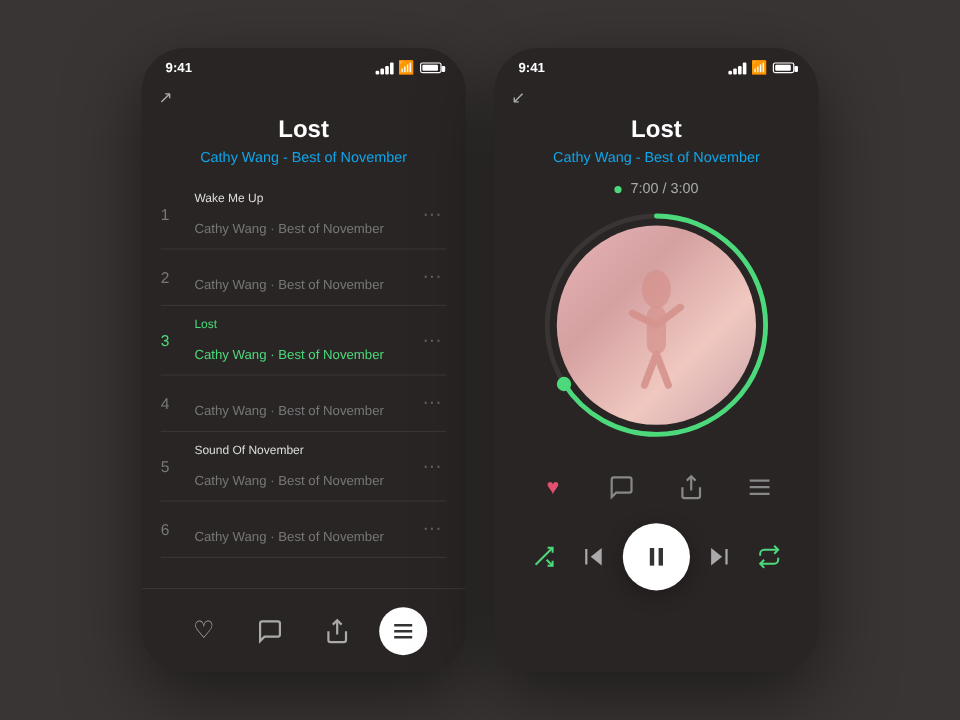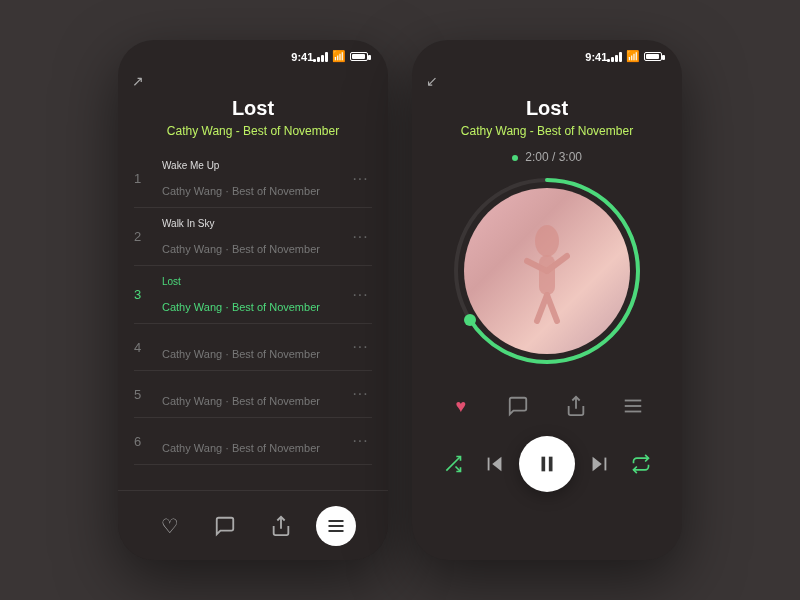--- a/index.html
+++ b/index.html
@@ -28,21 +28,21 @@
       height: 520px;
     }
     .phone-right {
       width: 270px;
       height: 520px;
     }
 
     
     .status-bar {
       display: flex;
-      justify-content: flex-end;
+      justify-content: space-between;
       align-items: center;
       padding: 10px 20px 6px;
       color: #fff;
       font-size: 11px;
       font-weight: 600;
     }
     .status-icons {
       display: flex;
       align-items: center;
       gap: 4px;
@@ -72,21 +72,21 @@
       text-align: center;
       padding: 4px 20px 12px;
     }
     .track-title {
       color: #fff;
       font-size: 20px;
       font-weight: 700;
       margin-bottom: 4px;
     }
     .track-subtitle {
-      color: #bef264;
+      color: #0ea5e9;
       font-size: 12px;
     }
 
     
     .track-list {
       padding: 0 16px;
     }
     .track-item {
       display: flex;
       align-items: center;
@@ -357,21 +357,20 @@
         <div class="track-num">1</div>
         <div class="track-info">
           <div class="track-name">Wake Me Up</div>
           <div class="track-meta">Cathy Wang · Best of November</div>
         </div>
         <div class="track-more">···</div>
       </div>
       <div class="track-item">
         <div class="track-num">2</div>
         <div class="track-info">
-          <div class="track-name">Walk In Sky</div>
           <div class="track-meta">Cathy Wang · Best of November</div>
         </div>
         <div class="track-more">···</div>
       </div>
       <div class="track-item">
         <div class="track-num active">3</div>
         <div class="track-info">
           <div class="track-name active">Lost</div>
           <div class="track-meta active">Cathy Wang · Best of November</div>
         </div>
@@ -380,20 +379,21 @@
       <div class="track-item">
         <div class="track-num">4</div>
         <div class="track-info">
           <div class="track-meta">Cathy Wang · Best of November</div>
         </div>
         <div class="track-more">···</div>
       </div>
       <div class="track-item">
         <div class="track-num">5</div>
         <div class="track-info">
+          <div class="track-name">Sound Of November</div>
           <div class="track-meta">Cathy Wang · Best of November</div>
         </div>
         <div class="track-more">···</div>
       </div>
       <div class="track-item">
         <div class="track-num">6</div>
         <div class="track-info">
           <div class="track-meta">Cathy Wang · Best of November</div>
         </div>
         <div class="track-more">···</div>
@@ -446,21 +446,21 @@
 
   <div class="track-header">
     <div class="track-title">Lost</div>
     <div class="track-subtitle">Cathy Wang - Best of November</div>
   </div>
 
   <div class="player-area">
 
     <div class="time-display">
       <span class="time-dot"></span>
-      <span>2:00 / 3:00</span>
+      <span>7:00 / 3:00</span>
     </div>
 
     <div class="album-container">
       <svg class="progress-ring-svg" viewBox="0 0 190 190">
         <circle class="ring-bg" cx="95" cy="95" r="91"></circle>
         <circle class="ring-progress" cx="95" cy="95" r="91" stroke-dasharray="572" stroke-dashoffset="194"></circle>
       </svg>
 
       <div class="progress-dot"></div>
       <div class="album-art">

